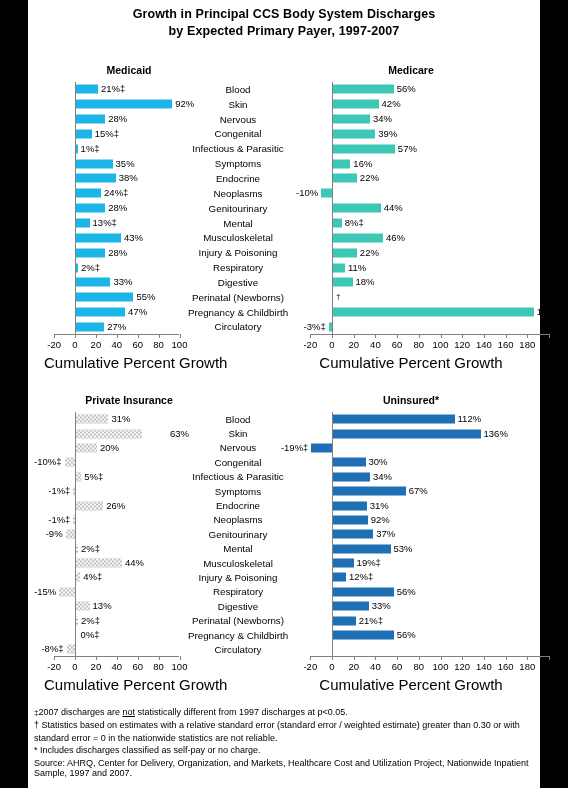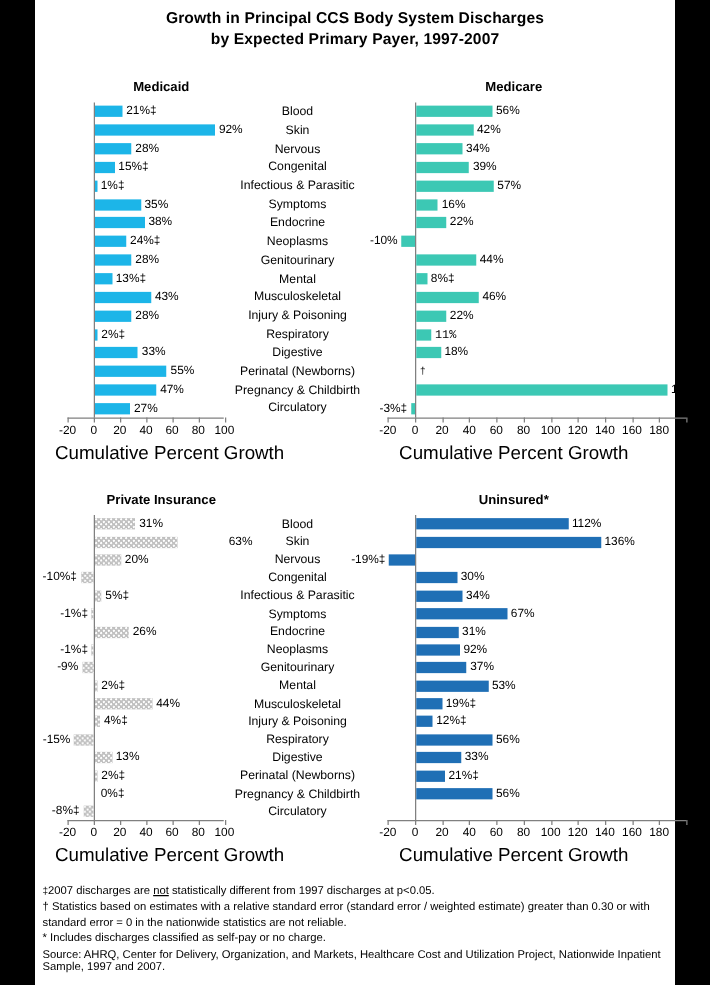--- a/index.html
+++ b/index.html
@@ -260,21 +260,21 @@
           <div class="row" style="height: 14.85px;">
             <div class="bar" title="Musculoskeletal: 46%" style="width: 49.91px; height: 9px; left: 37px; background: rgb(60, 200, 180);"></div>
             <div class="dlabel right" style="left: 89.91px;">46%</div>
           </div>
           <div class="row" style="height: 14.85px;">
             <div class="bar" title="Injury &amp; Poisoning: 22%" style="width: 23.87px; height: 9px; left: 37px; background: rgb(60, 200, 180);"></div>
             <div class="dlabel right" style="left: 63.87px;">22%</div>
           </div>
           <div class="row" style="height: 14.85px;">
             <div class="bar" title="Respiratory: 11%" style="width: 11.935px; height: 9px; left: 37px; background: rgb(60, 200, 180);"></div>
-            <div class="dlabel right" style="left: 51.935px; font-family: Liberation Mono, monospace;">11%</div>
+            <div class="dlabel right" style="left: 51.935px;">11%</div>
           </div>
           <div class="row" style="height: 14.85px;">
             <div class="bar" title="Digestive: 18%" style="width: 19.53px; height: 9px; left: 37px; background: rgb(60, 200, 180);"></div>
             <div class="dlabel right" style="left: 59.53px;">18%</div>
           </div>
           <div class="row" style="height: 14.85px;">
             <div class="dlabel right dagger" style="left: 40px;">†</div>
           </div>
           <div class="row" style="height: 14.85px;">
             <div class="bar" title="Pregnancy &amp; Childbirth: 185%" style="width: 200.725px; height: 9px; left: 37px; background: rgb(60, 200, 180);"></div>
@@ -317,21 +317,21 @@
       <div class="panel" style="left: 44px; top: 394px; width: 170px; height: 298px;">
         <div class="panel-title">Private Insurance</div>
         <div class="plot" style="top: 18px; height: 244.8px;">
           <div class="axisline" style="left: 31px; height: 244.8px;"></div>
           <div class="row" style="height: 14.4px;">
             <div class="bar dot" title="Blood: 31%" style="width: 32.395px; height: 9px; left: 32px;"></div>
             <div class="dlabel right" style="left: 67.395px;">31%</div>
           </div>
           <div class="row" style="height: 14.4px;">
             <div class="bar dot" title="Skin: 63%" style="width: 65.835px; height: 9px; left: 32px;"></div>
-            <div class="dlabel right" style="left: 99px; padding-left: 40px;">63%</div>
+            <div class="dlabel right" style="left: 86px; padding-left: 40px;">63%</div>
           </div>
           <div class="row" style="height: 14.4px;">
             <div class="bar dot" title="Nervous: 20%" style="width: 20.9px; height: 9px; left: 32px;"></div>
             <div class="dlabel right" style="left: 55.9px;">20%</div>
           </div>
           <div class="row" style="height: 14.4px;">
             <div class="bar dot" title="Congenital: -10%‡" style="width: 10.45px; height: 9px; left: 20.55px;"></div>
             <div class="dlabel left" style="right: 152.45px;">-10%‡</div>
           </div>
           <div class="row" style="height: 14.4px;">

